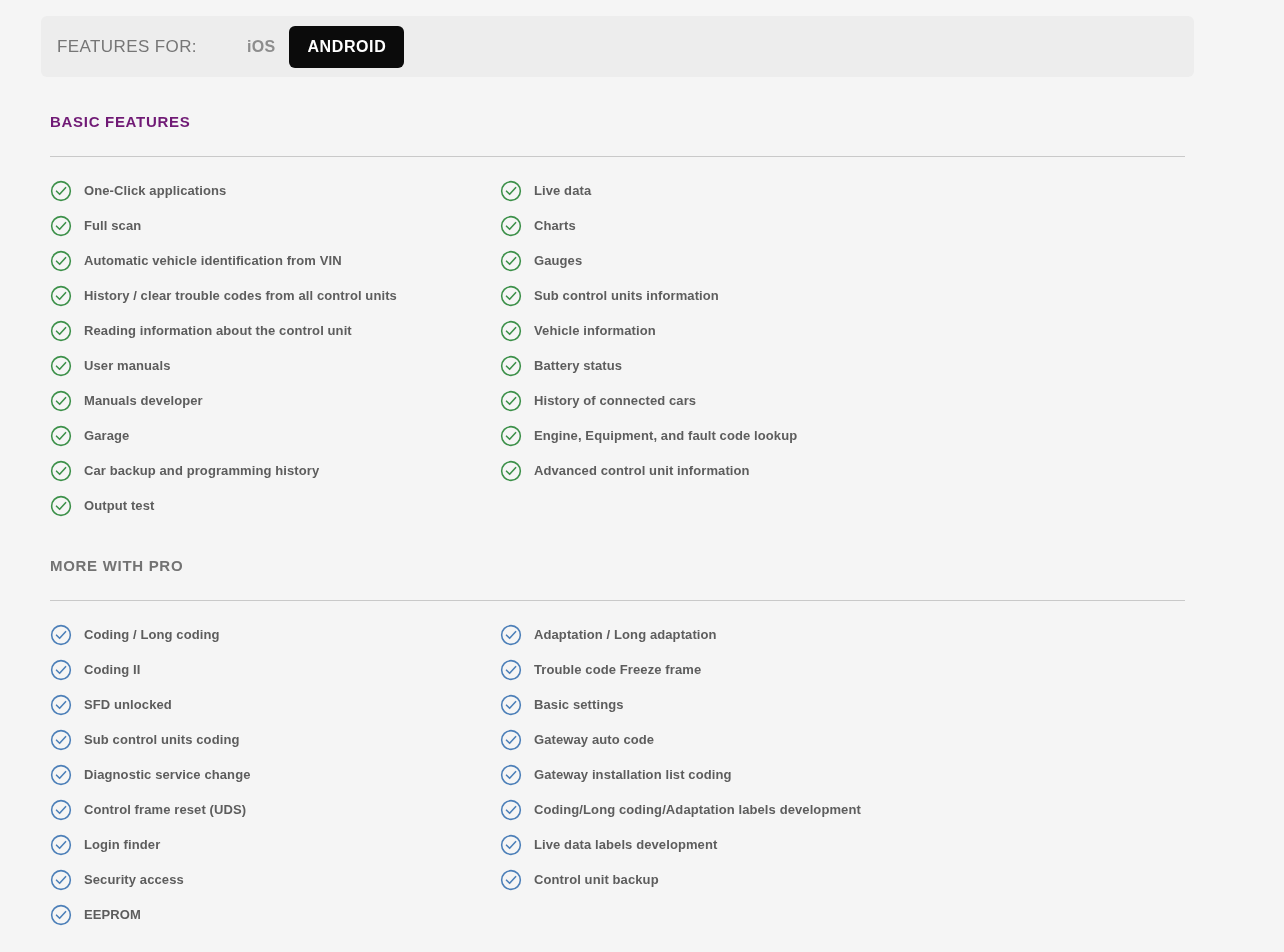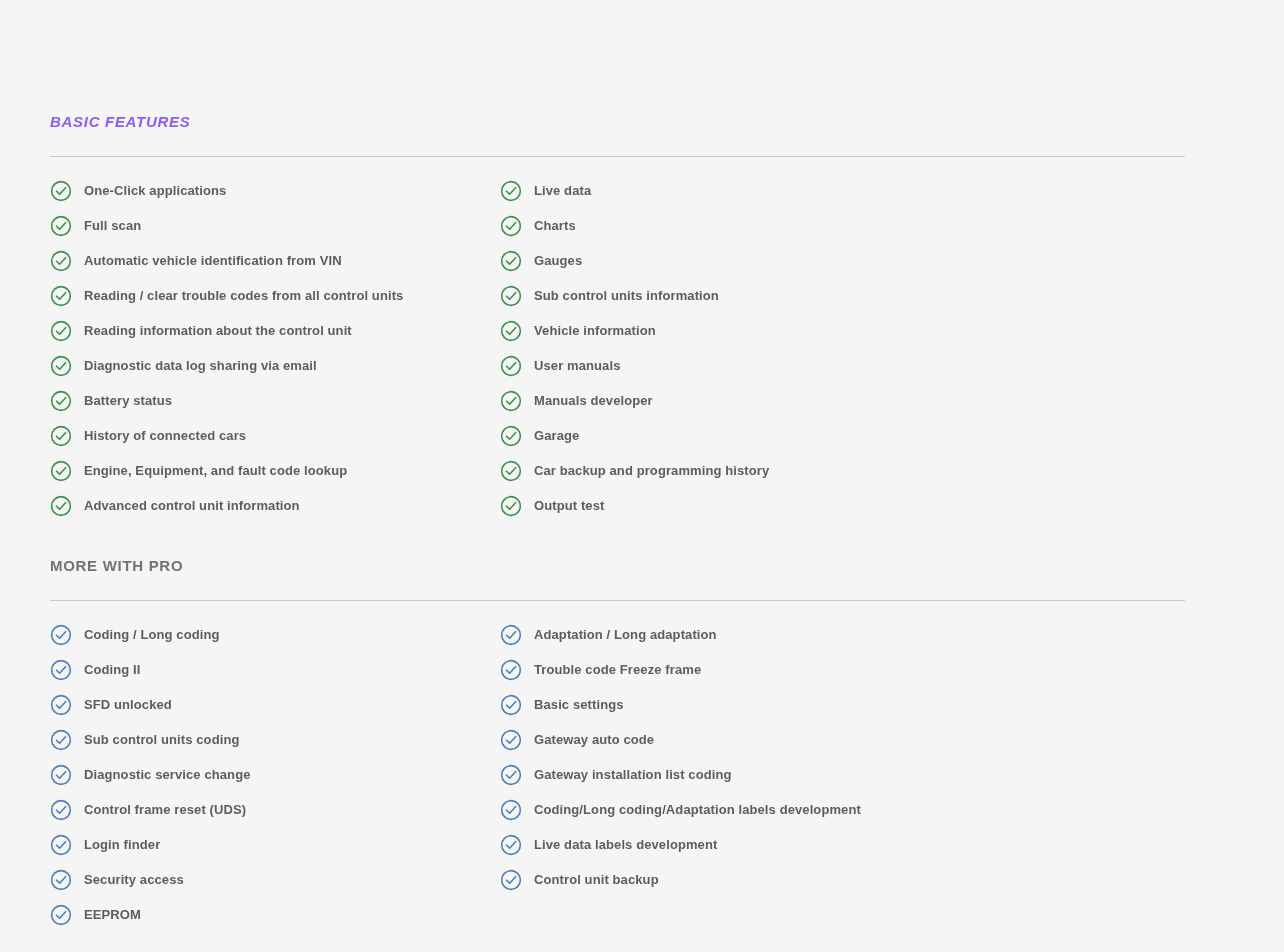--- a/index.html
+++ b/index.html
@@ -83,21 +83,21 @@
   .section-basic { top: 113px; }
   .section-pro   { top: 557px; }
 
   .section-title {
     font-size: 15px;
     font-weight: 700;
     letter-spacing: 0.7px;
     line-height: 1.2;
   }
 
-  .section-basic .section-title { color: #8b5cf6; font-style: italic; }
+  .section-basic .section-title { color: #701a75; }
   .section-pro   .section-title { color: #737373; }
 
   .section-rule {
     margin-top: 25px;
     height: 1px;
     background: #c9c9c9;
     width: 1135px;
   }
 
   .feature-grid {
@@ -129,20 +129,27 @@
     letter-spacing: 0.1px;
     white-space: nowrap;
     line-height: 1;
   }
 </style>
 </head>
 <body>
 
 <div class="page">
 
+  <div class="platform-bar">
+    <span class="platform-label">FEATURES FOR:</span>
+    <div class="platform-options">
+      <button class="platform-opt">iOS</button>
+      <button class="platform-opt active">ANDROID</button>
+    </div>
+  </div>
 
   <div class="section section-basic">
     <div class="section-title">BASIC FEATURES</div>
     <div class="section-rule"></div>
     <div class="feature-grid" id="grid-basic">
         <div class="feature-item">
           <svg class="feature-icon" viewBox="0 0 24 24" aria-hidden="true">
             <circle cx="12" cy="12" r="10.2" fill="none" stroke="#3c9049" stroke-width="1.7"></circle>
             <path d="M7.1 12.2 L10.5 15.6 L17.0 8.4" fill="none" stroke="#3c9049" stroke-width="1.7" stroke-linecap="round" stroke-linejoin="round"></path>
           </svg>
@@ -181,21 +188,21 @@
             <circle cx="12" cy="12" r="10.2" fill="none" stroke="#3c9049" stroke-width="1.7"></circle>
             <path d="M7.1 12.2 L10.5 15.6 L17.0 8.4" fill="none" stroke="#3c9049" stroke-width="1.7" stroke-linecap="round" stroke-linejoin="round"></path>
           </svg>
           <span class="feature-label">Gauges</span>
         </div>
         <div class="feature-item">
           <svg class="feature-icon" viewBox="0 0 24 24" aria-hidden="true">
             <circle cx="12" cy="12" r="10.2" fill="none" stroke="#3c9049" stroke-width="1.7"></circle>
             <path d="M7.1 12.2 L10.5 15.6 L17.0 8.4" fill="none" stroke="#3c9049" stroke-width="1.7" stroke-linecap="round" stroke-linejoin="round"></path>
           </svg>
-          <span class="feature-label">Reading / clear trouble codes from all control units</span>
+          <span class="feature-label">History / clear trouble codes from all control units</span>
         </div>
         <div class="feature-item">
           <svg class="feature-icon" viewBox="0 0 24 24" aria-hidden="true">
             <circle cx="12" cy="12" r="10.2" fill="none" stroke="#3c9049" stroke-width="1.7"></circle>
             <path d="M7.1 12.2 L10.5 15.6 L17.0 8.4" fill="none" stroke="#3c9049" stroke-width="1.7" stroke-linecap="round" stroke-linejoin="round"></path>
           </svg>
           <span class="feature-label">Sub control units information</span>
         </div>
         <div class="feature-item">
           <svg class="feature-icon" viewBox="0 0 24 24" aria-hidden="true">
@@ -203,27 +210,20 @@
             <path d="M7.1 12.2 L10.5 15.6 L17.0 8.4" fill="none" stroke="#3c9049" stroke-width="1.7" stroke-linecap="round" stroke-linejoin="round"></path>
           </svg>
           <span class="feature-label">Reading information about the control unit</span>
         </div>
         <div class="feature-item">
           <svg class="feature-icon" viewBox="0 0 24 24" aria-hidden="true">
             <circle cx="12" cy="12" r="10.2" fill="none" stroke="#3c9049" stroke-width="1.7"></circle>
             <path d="M7.1 12.2 L10.5 15.6 L17.0 8.4" fill="none" stroke="#3c9049" stroke-width="1.7" stroke-linecap="round" stroke-linejoin="round"></path>
           </svg>
           <span class="feature-label">Vehicle information</span>
-        </div>
-        <div class="feature-item">
-          <svg class="feature-icon" viewBox="0 0 24 24" aria-hidden="true">
-            <circle cx="12" cy="12" r="10.2" fill="none" stroke="#3c9049" stroke-width="1.7"></circle>
-            <path d="M7.1 12.2 L10.5 15.6 L17.0 8.4" fill="none" stroke="#3c9049" stroke-width="1.7" stroke-linecap="round" stroke-linejoin="round"></path>
-          </svg>
-          <span class="feature-label">Diagnostic data log sharing via email</span>
         </div>
         <div class="feature-item">
           <svg class="feature-icon" viewBox="0 0 24 24" aria-hidden="true">
             <circle cx="12" cy="12" r="10.2" fill="none" stroke="#3c9049" stroke-width="1.7"></circle>
             <path d="M7.1 12.2 L10.5 15.6 L17.0 8.4" fill="none" stroke="#3c9049" stroke-width="1.7" stroke-linecap="round" stroke-linejoin="round"></path>
           </svg>
           <span class="feature-label">User manuals</span>
         </div>
         <div class="feature-item">
           <svg class="feature-icon" viewBox="0 0 24 24" aria-hidden="true">

